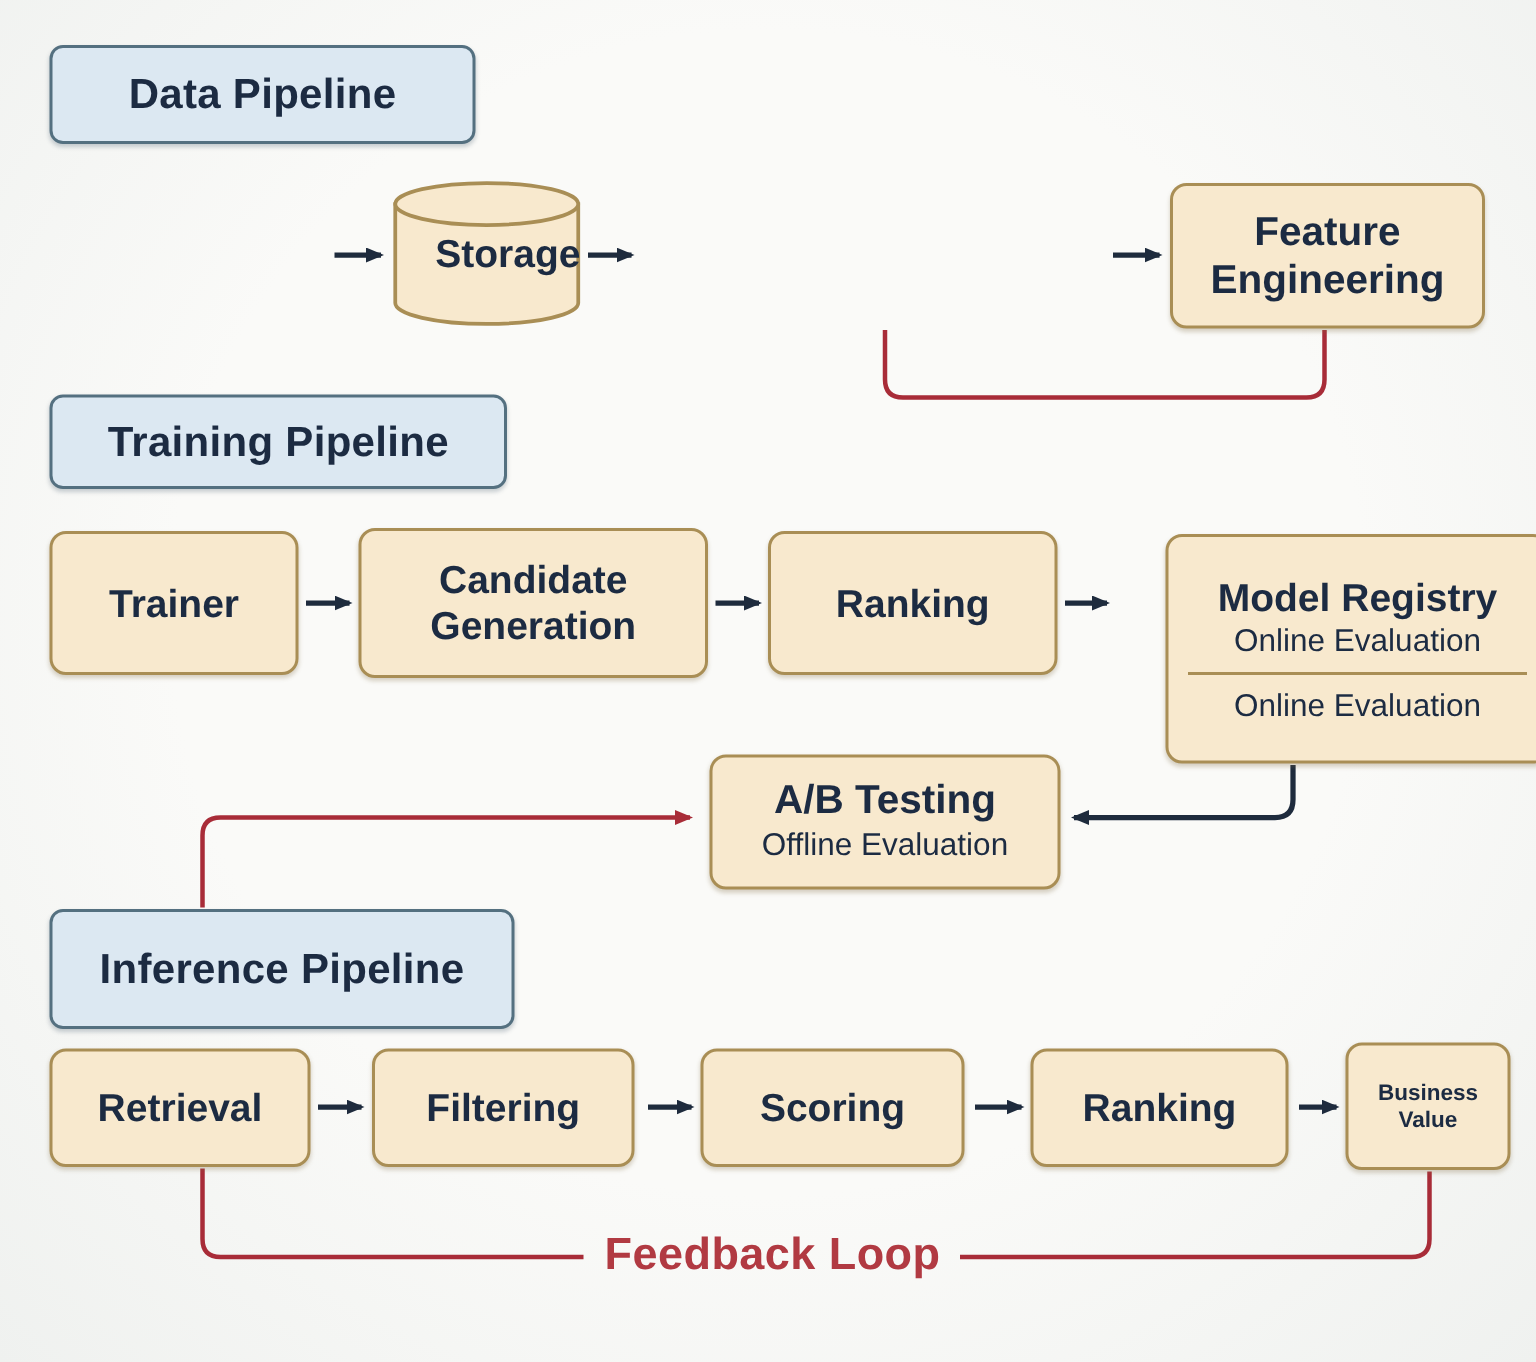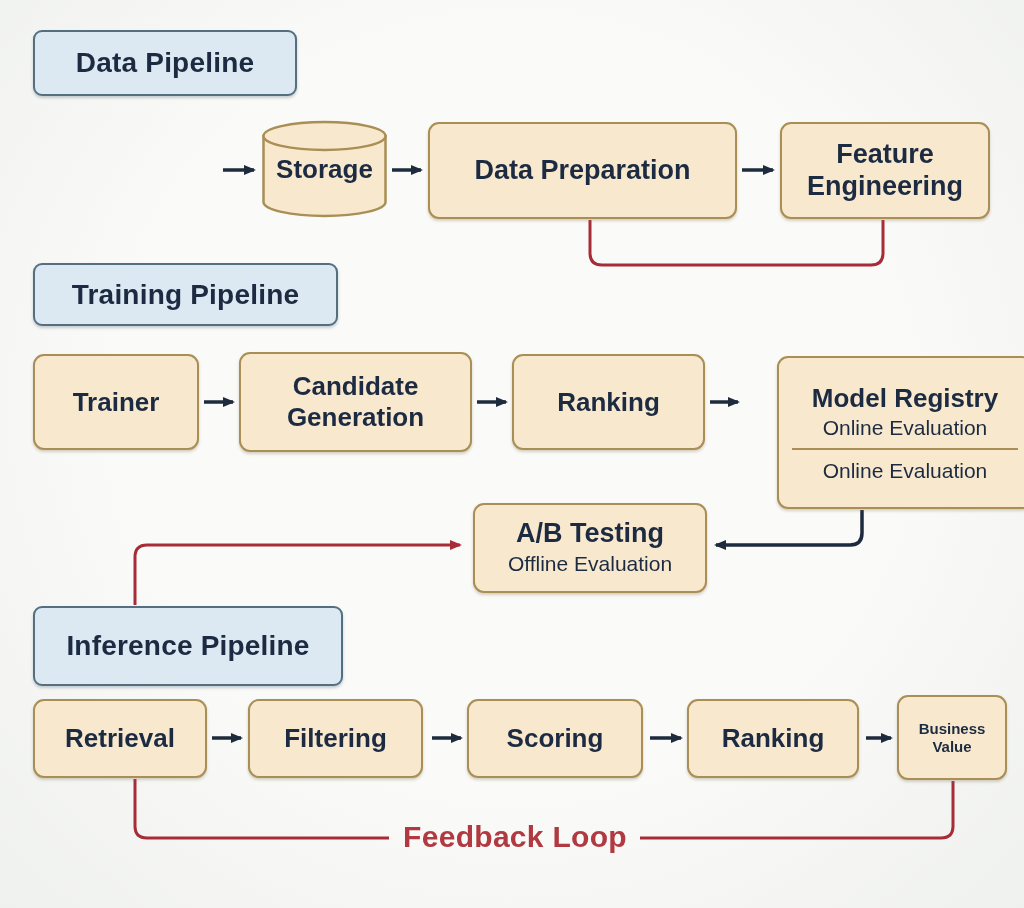--- a/index.html
+++ b/index.html
@@ -38,21 +38,21 @@
   .t26{font-size:26px;font-weight:bold;line-height:1.18;}
   .t21{font-size:21px;font-weight:normal;line-height:1.3;}
   .t19{font-size:15px;font-weight:bold;line-height:1.2;}
   .mr-divider{
     width:calc(100% - 26px);
     border-top:2px solid #a98e55;
     margin:7px 0;
   }
   .cyl-label{
     position:absolute;left:262px;top:138px;width:125px;height:62px;
-    display:flex;align-items:center;justify-content:center;
+    display:flex;align-items:center;justify-content:flex-end;
     font-size:26px;font-weight:bold;color:#1c2b42;
   }
   .feedback-label{
     position:absolute;left:393px;top:819px;width:244px;height:36px;
     display:flex;align-items:center;justify-content:center;
     font-size:30px;font-weight:bold;color:#b13a42;letter-spacing:.3px;
   }
 </style>
 </head>
 <body>
@@ -88,35 +88,32 @@
     <path d="M 432 738 H 461" stroke="#1e2b3d" stroke-width="3.5" fill="none" marker-end="url(#arrowDark)"></path>
     <path d="M 650 738 H 681" stroke="#1e2b3d" stroke-width="3.5" fill="none" marker-end="url(#arrowDark)"></path>
     <path d="M 866 738 H 891" stroke="#1e2b3d" stroke-width="3.5" fill="none" marker-end="url(#arrowDark)"></path>
 
     <path d="M 590 220 V 253 Q 590 265 602 265 H 871 Q 883 265 883 253 V 220" stroke="#a82c38" stroke-width="3" fill="none"></path>
     <path d="M 135 605 V 557 Q 135 545 147 545 H 460" stroke="#a82c38" stroke-width="3" fill="none" marker-end="url(#arrowRed)"></path>
     <path d="M 135 779 V 826 Q 135 838 147 838 H 389" stroke="#a82c38" stroke-width="3" fill="none"></path>
     <path d="M 640 838 H 941 Q 953 838 953 826 V 781" stroke="#a82c38" stroke-width="3" fill="none"></path>
   </svg>
 
-  <div class="node blue t28" style="left:33px;top:30px;width:264px;height:66px;">
+  <div class="node blue t28" style="left:33px;top:30px;width:284px;height:66px;">
     <span>Data Pipeline</span>
   </div>
   <div class="node blue t28" style="left:33px;top:263px;width:305px;height:63px;">
     <span>Training Pipeline</span>
   </div>
   <div class="node blue t28" style="left:33px;top:606px;width:310px;height:80px;">
     <span>Inference Pipeline</span>
   </div>
 
   <div class="cyl-label">
     <span>Storage</span>
-  </div>
-  <div class="node tan t27" style="left:428px;top:122px;width:309px;height:97px;">
-    <span>Data Preparation</span>
   </div>
   <div class="node tan t27" style="left:780px;top:122px;width:210px;height:97px;padding:0 12px;">
     <span>Feature Engineering</span>
   </div>
 
   <div class="node tan t26" style="left:33px;top:354px;width:166px;height:96px;">
     <span>Trainer</span>
   </div>
   <div class="node tan t26" style="left:239px;top:352px;width:233px;height:100px;padding:0 4px;">
     <span>Candidate Generation</span>

